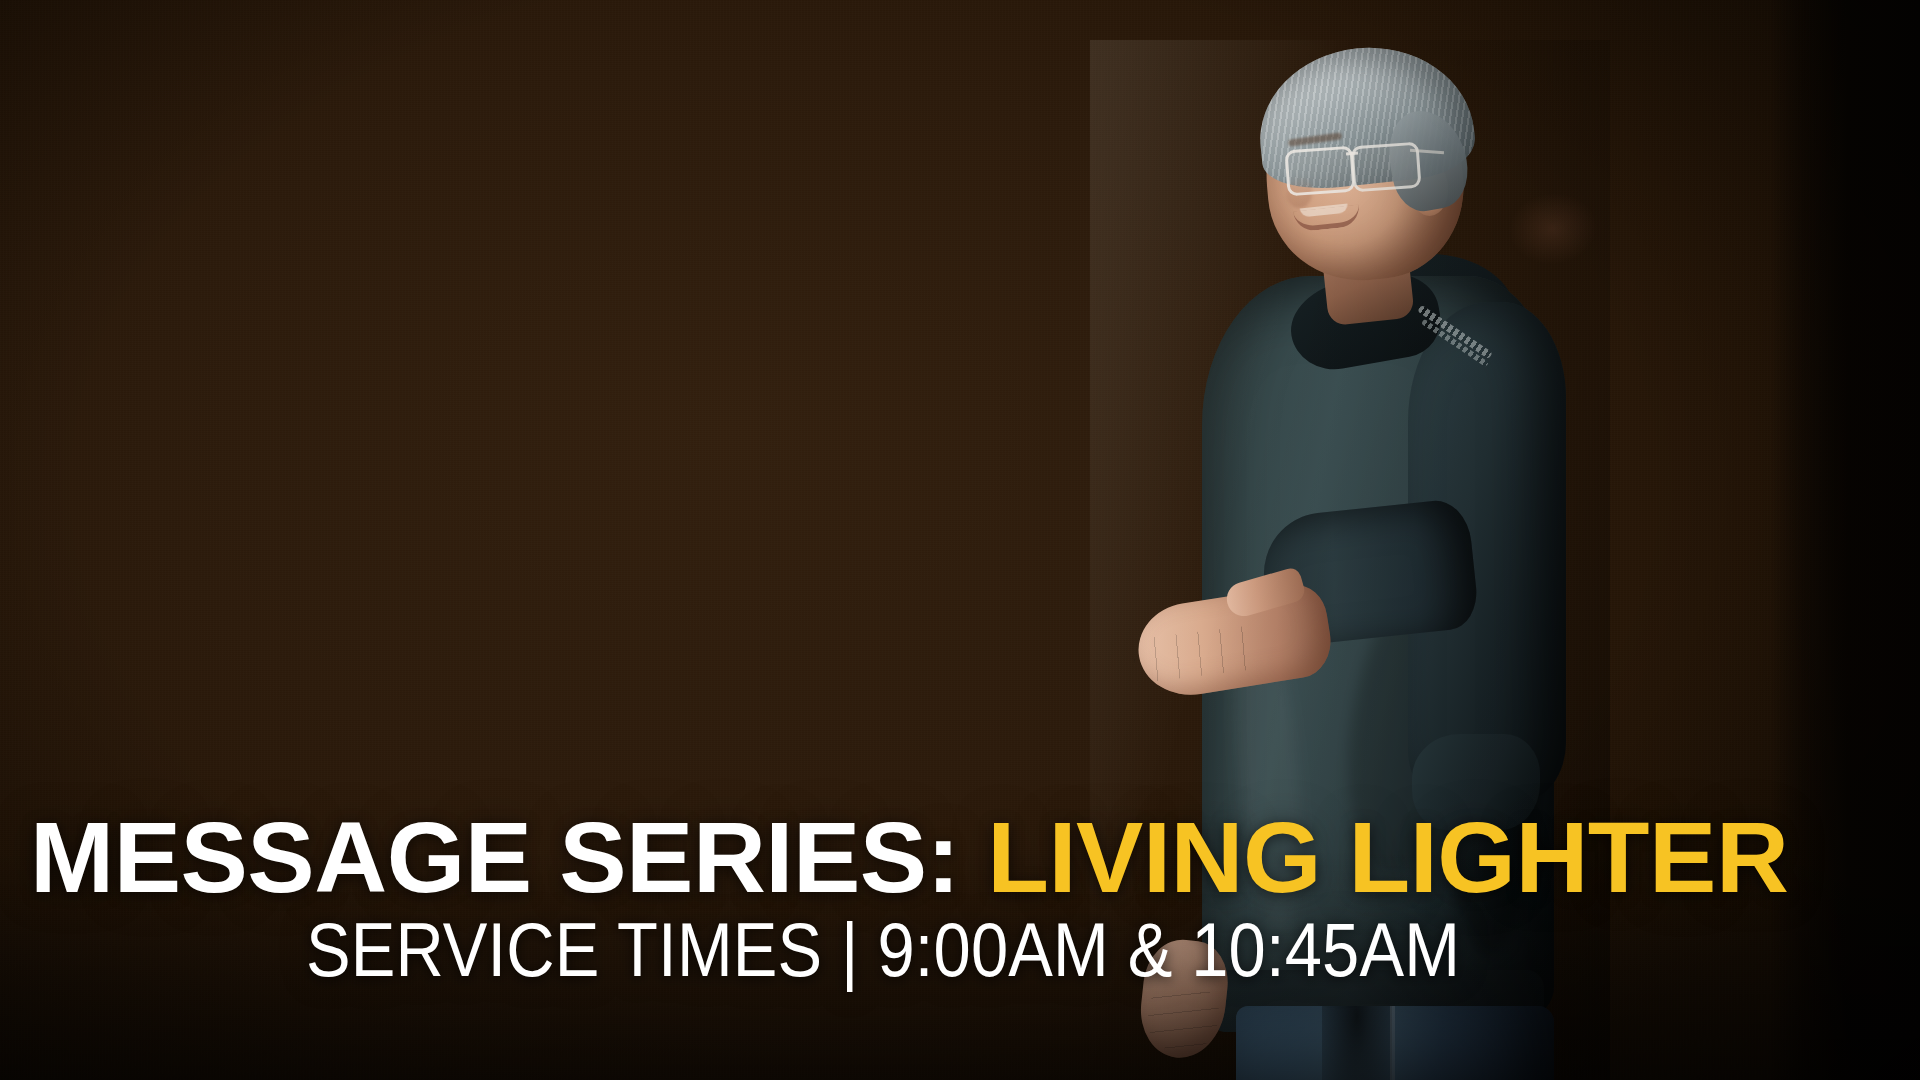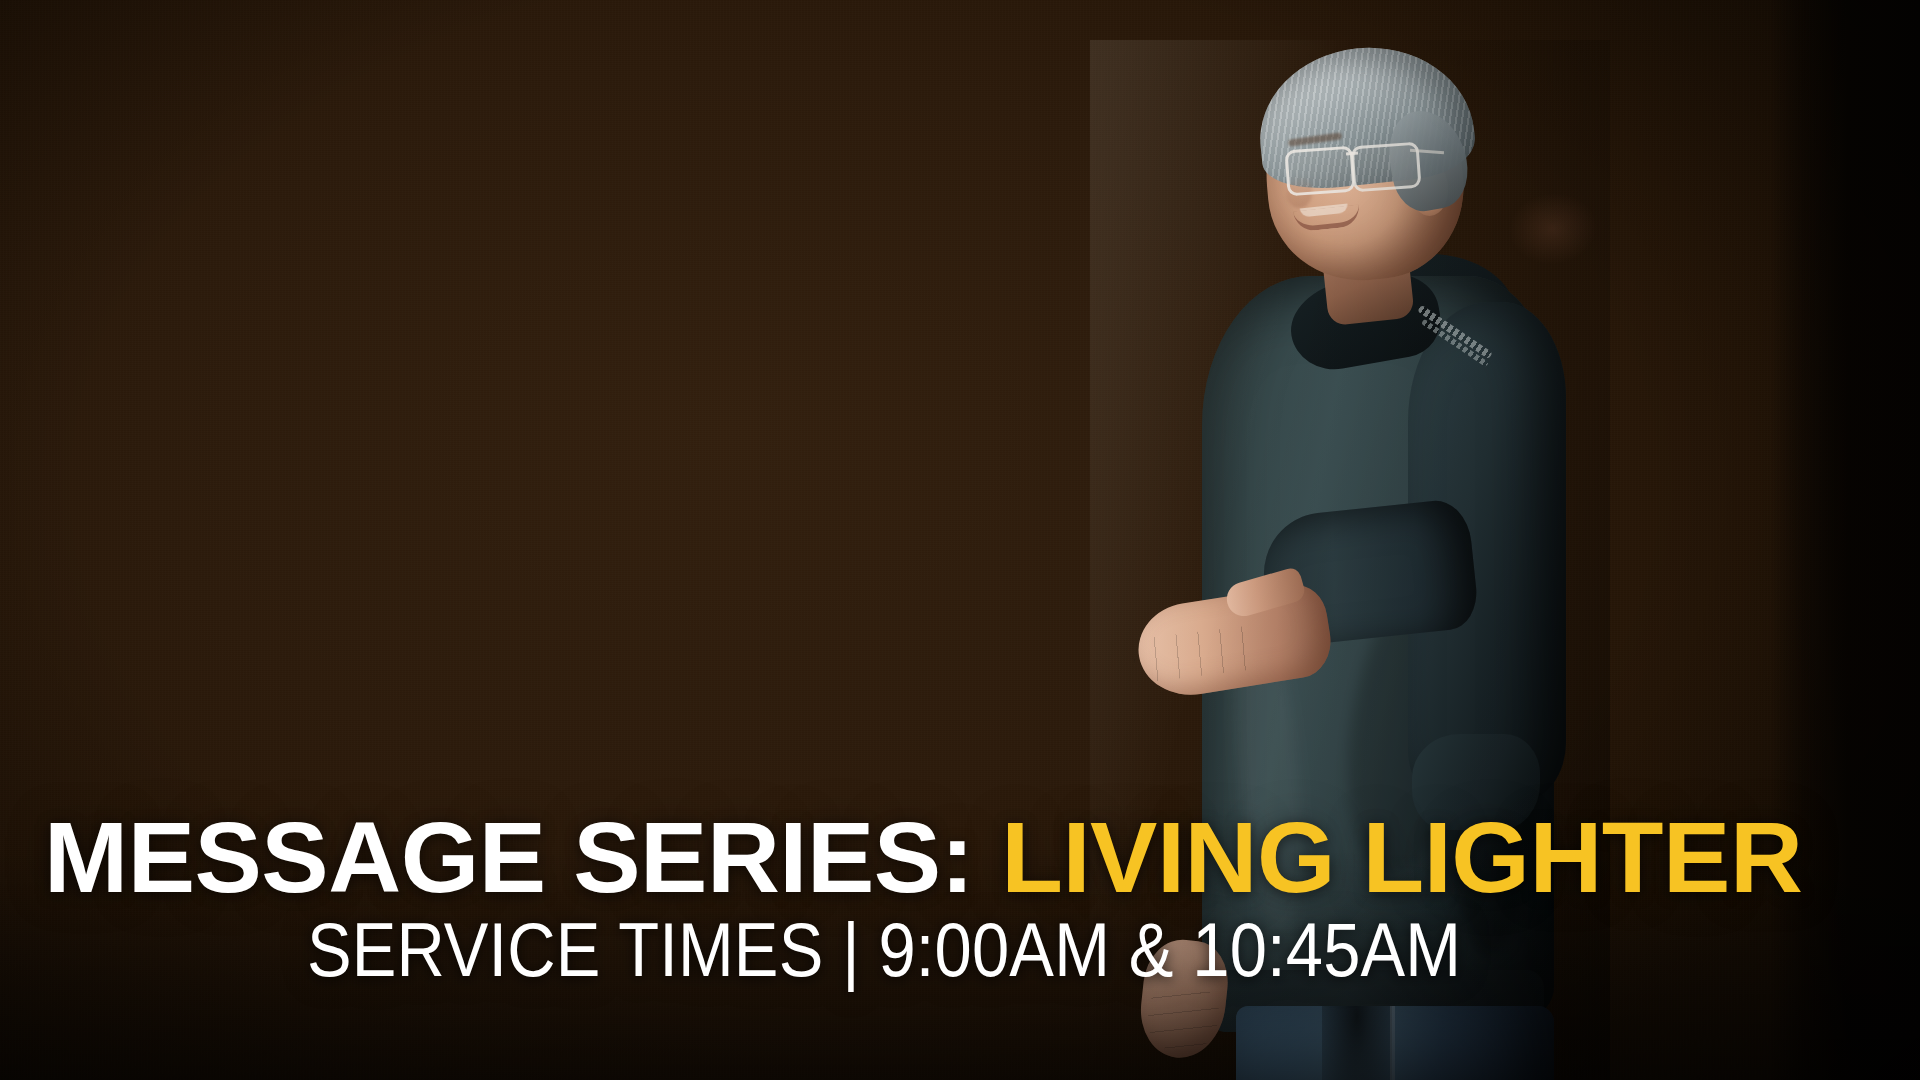--- a/index.html
+++ b/index.html
@@ -426,21 +426,21 @@
       rgba(0,0,0,.20) 76%, rgba(0,0,0,.46) 100%);
     pointer-events: none;
   }
 
   
   .lower-third {
     position: absolute;
     left: 0;
     right: 12px;
     bottom: 92px;
-    padding: 0 44px;
+    padding: 0 30px;
     text-align: left;
   }
   .headline {
     margin: 0;
     font-size: 101px;
     line-height: .96;
     font-weight: 700;
     letter-spacing: -0.5px;
     color: #ffffff;
     white-space: nowrap;

